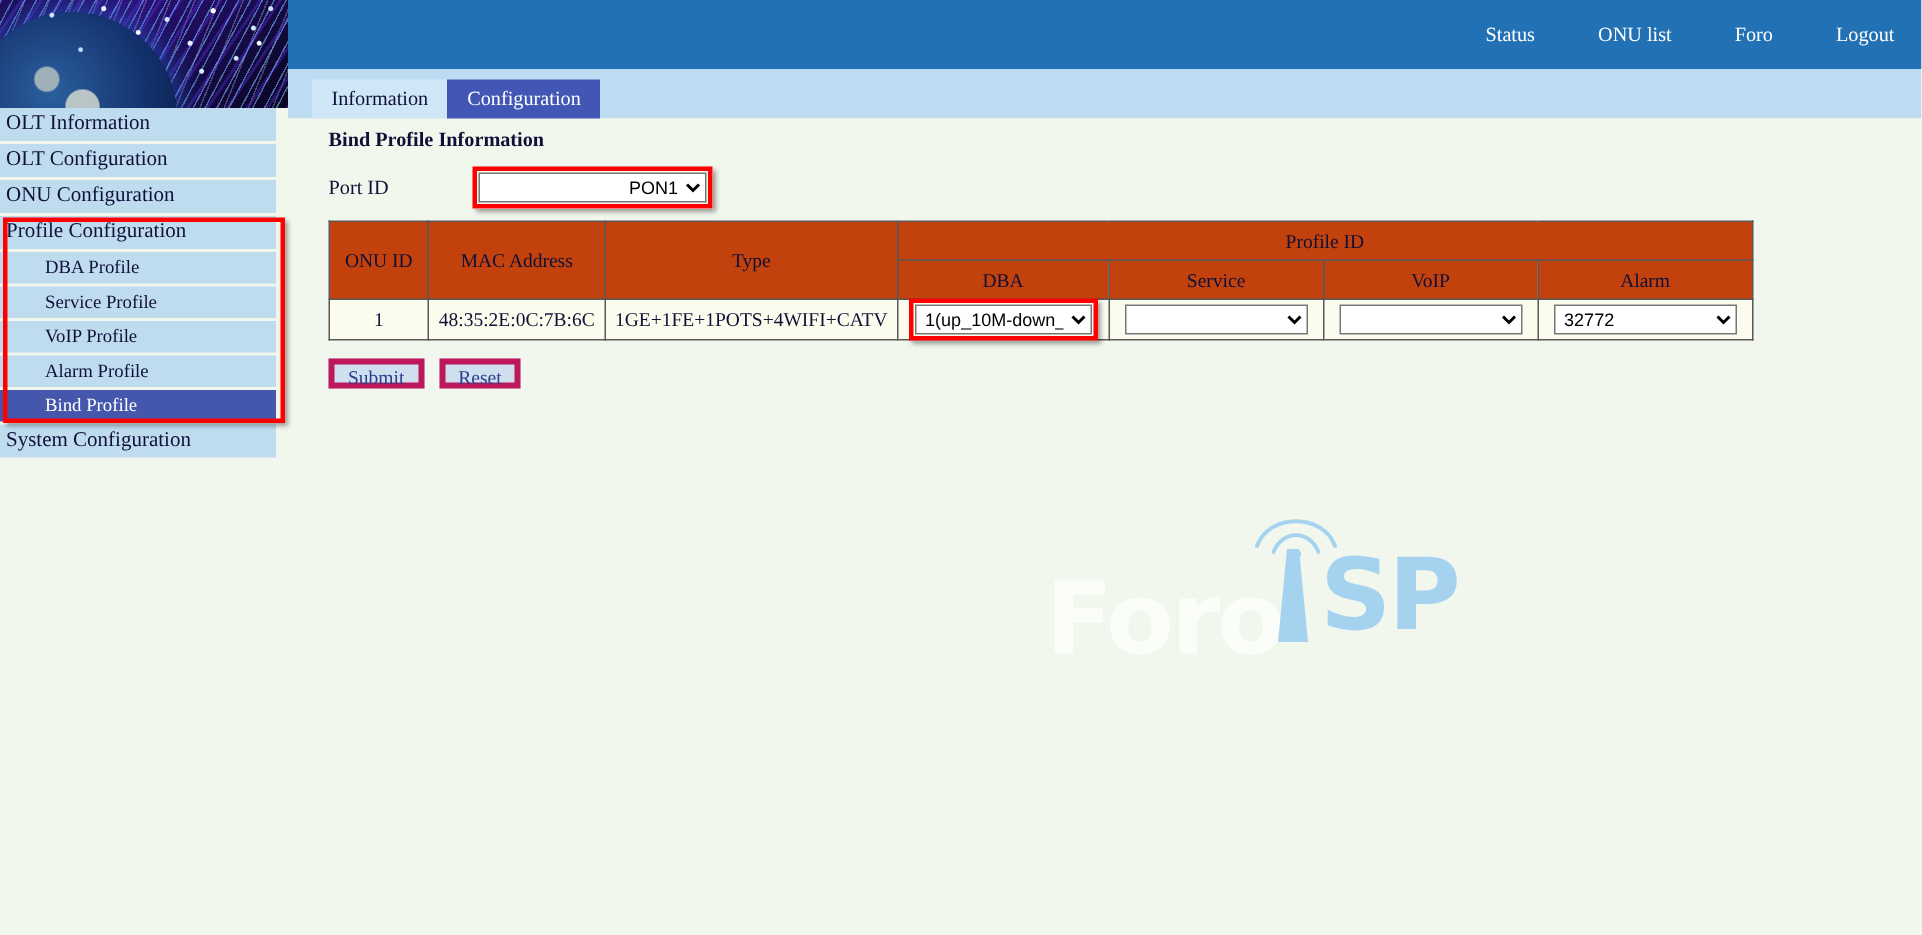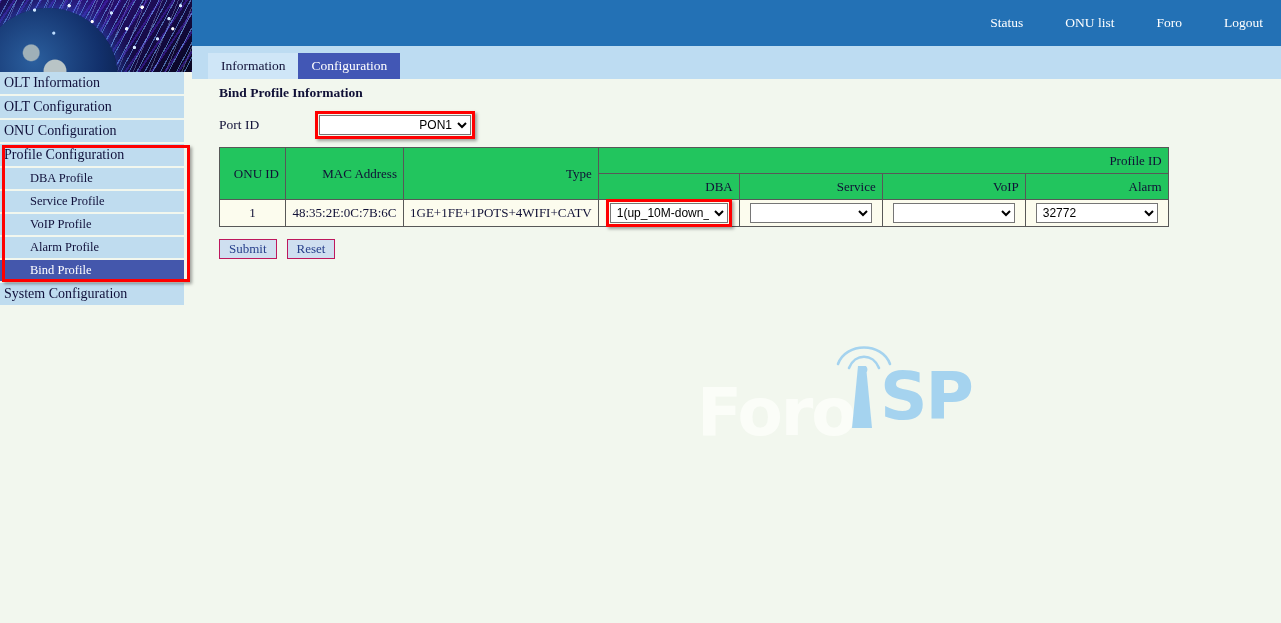--- a/index.html
+++ b/index.html
@@ -163,23 +163,23 @@
     background:#fcfcee;
   }
   #bind-table th,#bind-table td{
     border:1px solid #585858;
     font-family:"Liberation Serif", serif;
     font-size:13px;
     color:#101036;
     padding:0 6px;
   }
   #bind-table th{
-    background:#22c55e;
+    background:#c2410c;
     font-weight:normal;
-    text-align:right;
+    text-align:center;
     height:25px;
   }
   #bind-table td{
     background:#fcfcee;
     height:26px;
     text-align:center;
   }
   td.onu-id-cell{background:#a8cfee;text-align:left;padding-left:6px;}
   td.sel-cell{padding:2px 3px;background:#fcfcee;}
   th.c-onuid{width:53px;}
@@ -196,21 +196,21 @@
 
   
   #button-row{
     position:absolute;left:27px;top:160px;display:flex;gap:10px;
   }
   .btn{
     font-family:"Liberation Serif", serif;
     font-size:13px;
     color:#28408c;
     background:#cfdff0;
-    border:1px solid #be185d;
+    border:4px solid #be185d;
     height:20px;
     padding:0 9px;
     cursor:pointer;
     line-height:18px;
   }
 
   
   #watermark{
     position:absolute;left:505px;top:263px;
     width:270px;height:100px;

